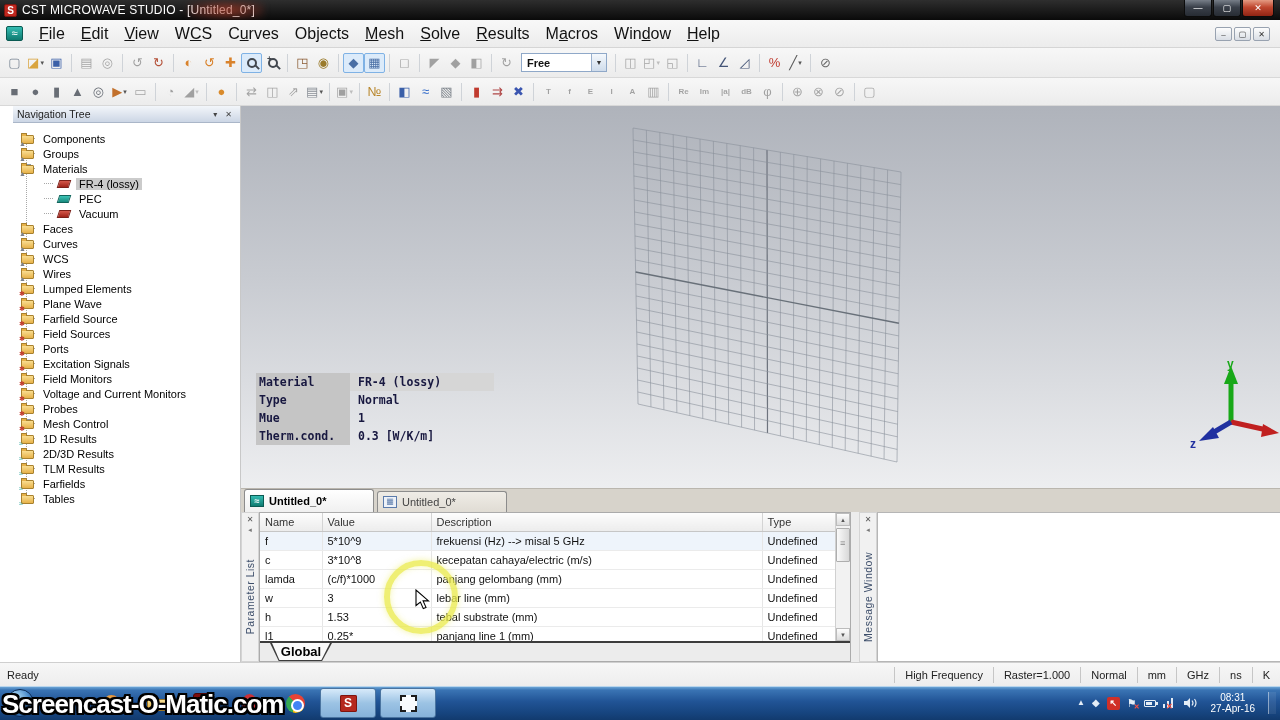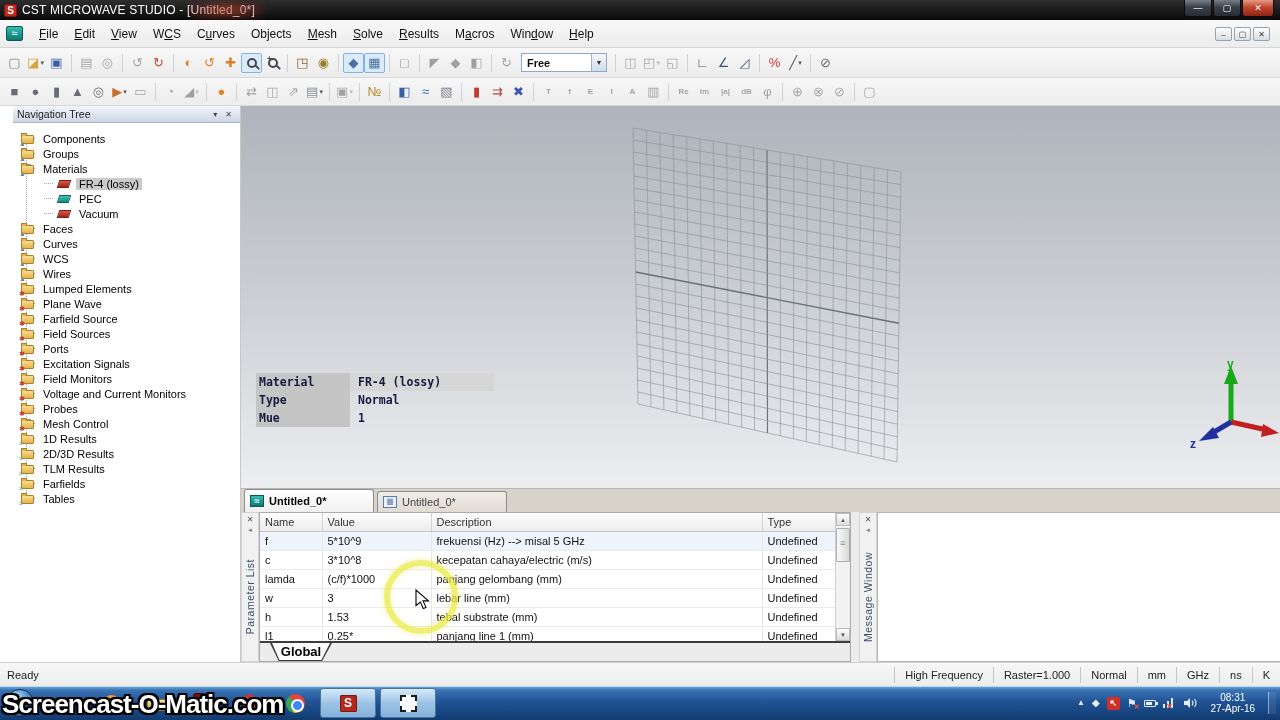--- a/index.html
+++ b/index.html
@@ -11,21 +11,21 @@
   .cst-logo { width:13px; height:13px; background:#c0271e; border:1px solid #7e150f; border-radius:2px; color:#fff; font-weight:bold; font-size:10px; line-height:11px; text-align:center; margin-right:5px; flex:none; }
   .title-text { font-size:12px; letter-spacing:.2px; }
   .blur-blob { position:absolute; left:188px; top:1px; width:76px; height:18px; background:radial-gradient(ellipse at center, rgba(170,60,40,.8), rgba(120,40,30,.25) 70%, transparent); filter:blur(3px); }
   .win-btns { position:absolute; right:6px; top:0; display:flex; }
   .wbtn { width:28px; height:17px; border:1px solid #0c0c0c; border-top:none; border-radius:0 0 3px 3px; background:linear-gradient(#777e88,#3a404a 45%,#272c34); color:#fff; font-size:9px; display:flex; align-items:center; justify-content:center; margin-left:1px; }
   .wbtn.close { background:linear-gradient(#e49a82,#c0472f 45%,#8f2414); width:32px; }
 
   
   .menubar { height:28px; background:linear-gradient(#f8f8f8,#ececec); border-bottom:1px solid #d5d5d5; display:flex; align-items:center; padding:0 6px; position:relative; }
   .wave-ico { width:17px; height:15px; background:linear-gradient(#35bcb2,#0e7a70); border:1px solid #0a5a52; border-radius:2px; color:#fff; font-size:11px; line-height:13px; text-align:center; margin-right:8px; flex:none; }
-  .menu-item { padding:3px 8px; color:#111; font-size:12px; }
+  .menu-item { padding:3px 8px; color:#111; font-size:16px; }
   .mdi-btns { position:absolute; right:10px; top:7px; display:flex; gap:2px; }
   .mdibtn { width:17px; height:14px; background:linear-gradient(#fdfdfd,#d9dee5); border:1px solid #98a2b0; border-radius:2px; font-size:8px; color:#333; display:flex; align-items:center; justify-content:center; }
 
   
   .toolbar { display:flex; align-items:center; padding:0 4px; background:linear-gradient(#f7f7f7,#ececec); border-bottom:1px solid #d8d8d8; }
   .toolbar.r1 { height:30px; } .toolbar.r2 { height:28px; }
   .tb-btn { width:21px; height:20px; display:inline-flex; align-items:center; justify-content:center; position:relative; border-radius:2px; flex:none; }
   .tb-btn .glyph { font-size:13px; line-height:1; }
   .tb-btn .glyph.small { font-size:8px; font-weight:bold; }
   .tb-btn.dis { opacity:.33; filter:grayscale(1); }
@@ -682,20 +682,24 @@
               <span class="m-label">Material</span>
               <span class="m-value">FR-4 (lossy)</span>
             </div>
             <div class="m-row">
               <span class="m-label">Type</span>
               <span class="m-value">Normal</span>
             </div>
             <div class="m-row">
               <span class="m-label">Mue</span>
               <span class="m-value">1</span>
+            </div>
+            <div class="m-row">
+              <span class="m-label">Therm.cond.</span>
+              <span class="m-value">0.3 [W/K/m]</span>
             </div>
           </div>
 
         <svg id="axes-svg" width="100" height="100">
           <line x1="42" y1="66" x2="42" y2="24" stroke="#18a818" stroke-width="5"></line>
           <polygon points="42,10 35,28 49,28" fill="#18a818"></polygon>
           <text x="38" y="12" fill="#18a818" font-size="12" font-weight="bold" font-family="Liberation Sans, sans-serif">y</text>
           <line x1="42" y1="66" x2="78" y2="74" stroke="#c02020" stroke-width="5"></line>
           <polygon points="90,77 74,68 72,81" fill="#c02020"></polygon>
           <text x="92" y="84" fill="#c02020" font-size="12" font-weight="bold" font-family="Liberation Sans, sans-serif">x</text>

